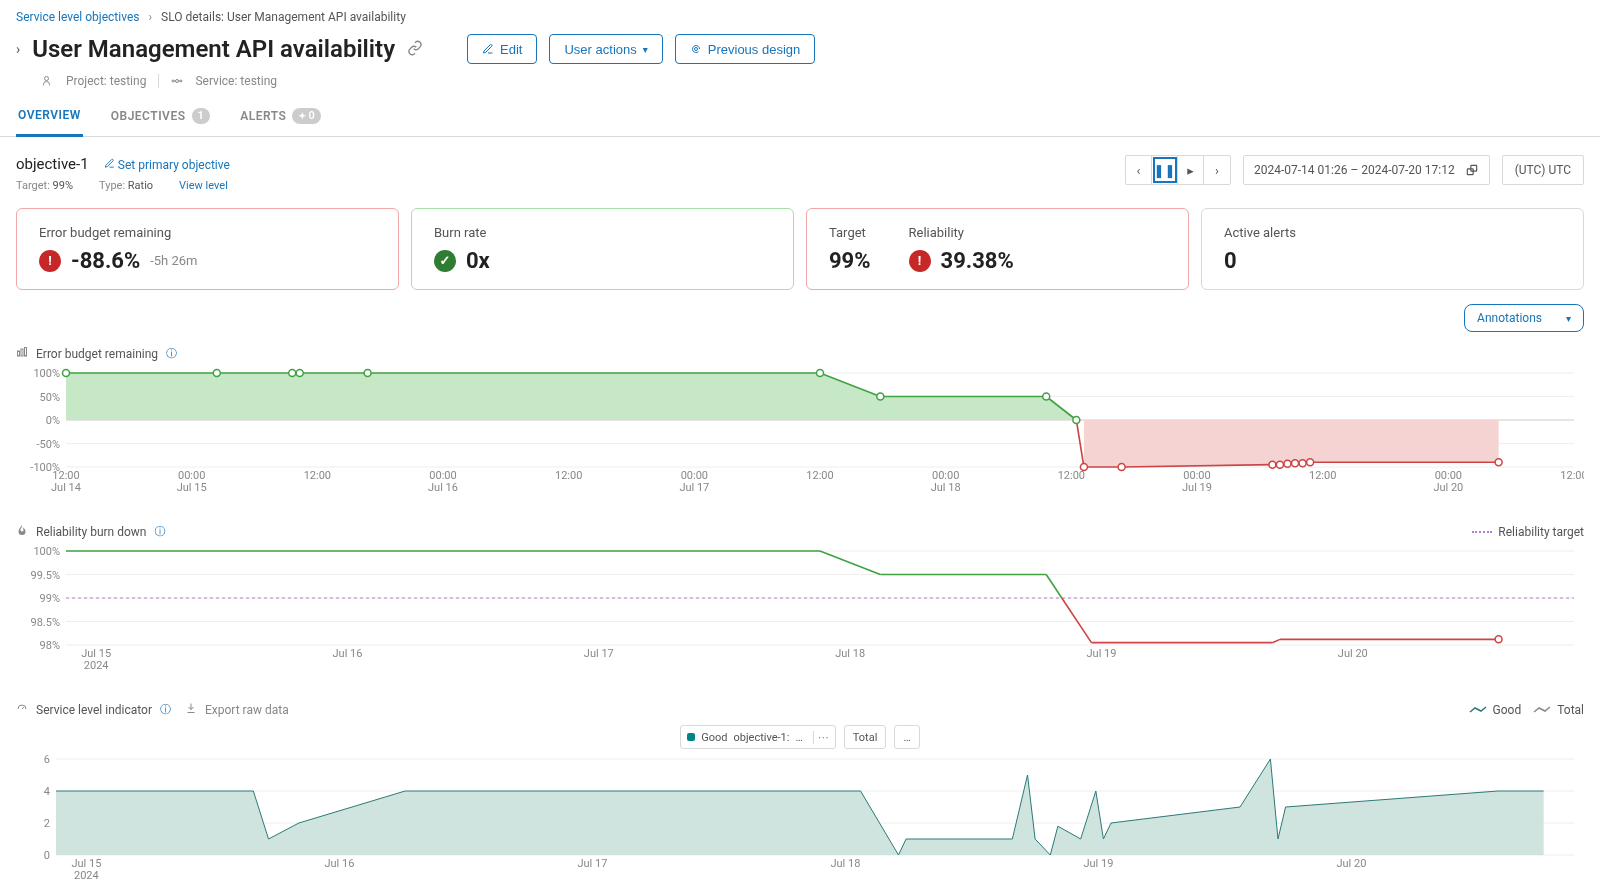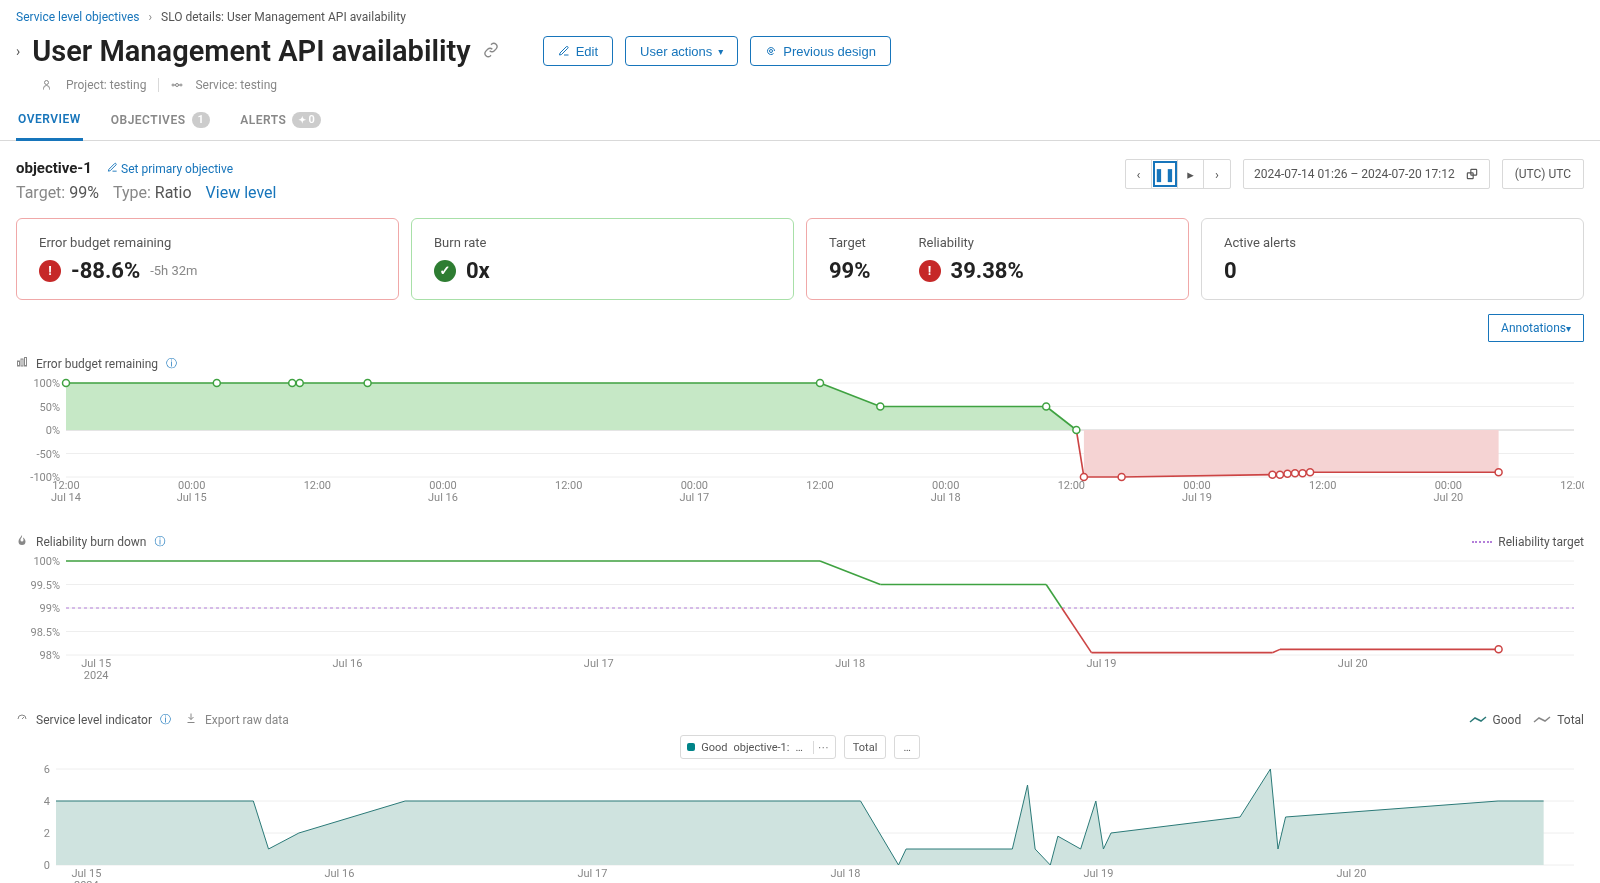--- a/index.html
+++ b/index.html
@@ -21,45 +21,45 @@
   a { color: var(--color-primary); text-decoration:none; }
 
   
   .crumbs { padding:10px 16px 6px; font-size:12px; color:var(--text-light); }
   .crumbs .sep { margin:0 6px; color:var(--text-light); }
   .crumbs .current { color:var(--text-mid); }
 
   
   .titlebar { display:flex; align-items:center; gap:12px; padding:4px 16px 6px; }
   .titlebar .chevron { font-size:14px; color:var(--text-mid); cursor:pointer; }
-  .titlebar h1 { font-size:29px; font-weight:600; margin:0; }
+  .titlebar h1 { font-size:24px; font-weight:600; margin:0; }
   .link-icon { color:var(--text-light); }
   .btn { display:inline-flex; align-items:center; gap:6px; height:30px; padding:0 14px;
          border:1px solid var(--color-primary); color:var(--color-primary); background:#fff;
          border-radius:4px; font-size:13px; cursor:pointer; }
   .btn .caret { font-size:10px; }
 
   
   .meta { padding:4px 16px 10px 34px; display:flex; align-items:center; gap:12px; font-size:12px; color:var(--text-light);margin-left:8px; }
   .meta .sep { width:1px; height:14px; background:var(--color-border); }
   .meta svg, .meta .ico { width:12px; height:12px; color:var(--text-light); }
 
   
   .tabs { display:flex; gap:26px; padding:0 16px; border-bottom:1px solid var(--color-border); }
   .tab { padding:10px 2px 12px; font-size:12px; letter-spacing:.5px; font-weight:600;
          color:var(--text-light); cursor:pointer; display:flex; align-items:center; gap:6px; }
   .tab.active { color:var(--color-primary); border-bottom:3px solid var(--color-primary); margin-bottom:-1px; }
   .badge { background:#ccc; color:#fff; border-radius:9px; font-size:11px; padding:0 6px; line-height:16px; height:16px; min-width:16px; text-align:center; }
 
   
   .objrow { display:flex; justify-content:space-between; align-items:flex-start; padding:18px 16px 6px; }
-  .objleft .title { font-size:15px; font-weight:700; }
+  .objleft .title { font-size:15px; font-weight:400; }
   .objleft .setprimary { font-size:12px; color:var(--color-primary); margin-left:12px; cursor:pointer; }
   .objleft .pencil { width:11px; height:11px; }
-  .submeta { display:flex; gap:14px; margin-top:6px; font-size:16px; color:var(--text-mid); }
+  .submeta { display:flex; gap:26px; margin-top:6px; font-size:11px; color:var(--text-mid); }
   .submeta span b { font-weight:400; color:var(--text-light); }
   .submeta .vq { color:var(--color-primary); cursor:pointer; }
 
   .objright { display:flex; align-items:center; gap:12px; }
   .navpager { display:flex; align-items:center; border:1px solid var(--color-border); height:30px; border-radius:2px; }
   .navpager .cell { width:26px; height:100%; display:flex; align-items:center; justify-content:center;
                     border-right:1px solid var(--color-border); cursor:pointer; font-size:13px; color:var(--text-mid); }
   .navpager .cell:last-child { border-right:none; }
   .navpager .cell.sel { outline:2px solid var(--color-primary); outline-offset:-3px; color:var(--color-primary); }
   .rangebtn { height:30px; border:1px solid var(--color-border); display:flex; align-items:center; gap:10px;
@@ -68,30 +68,30 @@
            color:var(--text-mid); display:flex; align-items:center; border-radius:2px; cursor:pointer; }
 
   
   .cards { display:flex; gap:12px; padding:10px 16px; }
   .card { flex:1; border:1px solid var(--color-border); border-radius:6px; padding:16px 22px; }
   .card.red   { border-color:var(--color-red-border); }
   .card.green { border-color:var(--color-green-border); }
   .card .lbl { font-size:13px; color:var(--text-mid); margin-bottom:8px; }
   .card .val { font-size:22px; font-weight:700; display:flex; align-items:center; gap:10px; }
   .card .sub { font-size:13px; font-weight:400; color:var(--text-light); }
-  .twocol { display:flex; gap:48px; }
+  .twocol { display:flex; gap:38px; }
   .twocol .col .lbl { margin-bottom:8px; }
   .status-circle { width:22px; height:22px; border-radius:50%; display:inline-flex; align-items:center; justify-content:center; color:#fff; font-size:13px; font-weight:700; }
   .status-circle.bad  { background:#c62828; }
   .status-circle.good { background:#2e7d32; }
 
   
   .annrow { display:flex; justify-content:flex-end; padding:4px 16px; }
   .annbtn { height:28px; padding:0 12px; border:1px solid var(--color-primary); color:var(--color-primary);
-            background:#fff; border-radius:1px; font-size:12px; display:flex; align-items:center; gap:0; cursor:pointer; }
+            background:#fff; border-radius:8px; font-size:12px; display:flex; align-items:center; gap:24px; cursor:pointer; }
 
   
   .chartsec { padding:10px 16px 14px; }
   .charthead { display:flex; align-items:center; gap:8px; font-size:12px; color:var(--text-mid); margin-bottom:6px; }
   .charthead .hicon { color:var(--text-light); }
   .charthead .info  { color: var(--color-primary); font-size:11px; }
   .charthead .right { margin-left:auto; display:flex; align-items:flex-start; gap:12px; }
   .legend-item { display:flex; align-items:center; gap:6px; font-size:12px; color:var(--text-mid); }
   .legend-swatch { width:20px; height:0; border-top:2px dotted #b37fd9; }
   .legend-line { width:18px; height:8px; }
@@ -236,21 +236,21 @@
     <div class="tzbtn">(UTC) UTC</div>
   </div>
 </div>
 
 <div class="cards">
   <div class="card red">
     <div class="lbl">Error budget remaining</div>
     <div class="val">
       <span class="status-circle bad">!</span>
       <span>-88.6%</span>
-      <span class="sub">-5h 32m</span>
+      <span class="sub">-5h 26m</span>
     </div>
   </div>
   <div class="card green">
     <div class="lbl">Burn rate</div>
     <div class="val">
       <span class="status-circle good">✓</span>
       <span>0x</span>
     </div>
   </div>
   <div class="card red">

